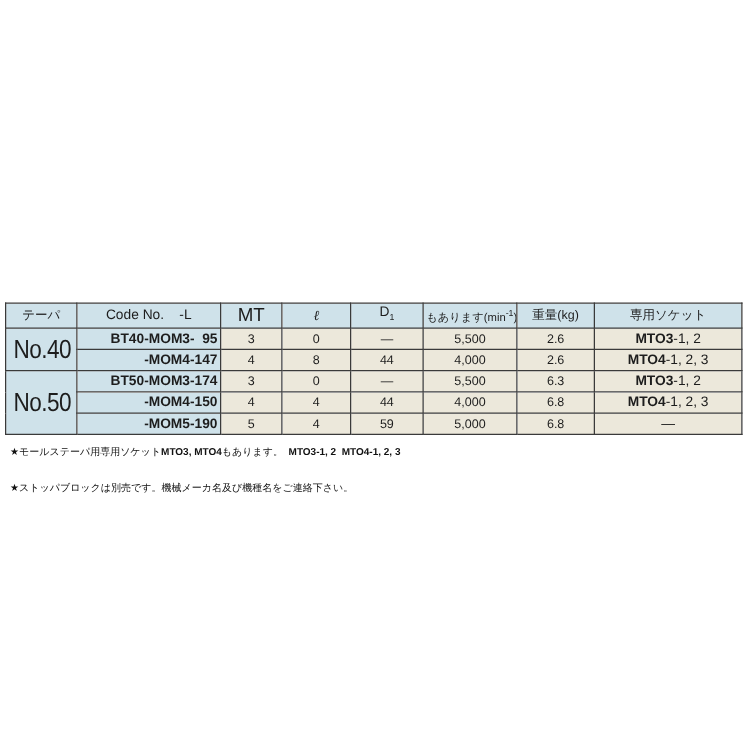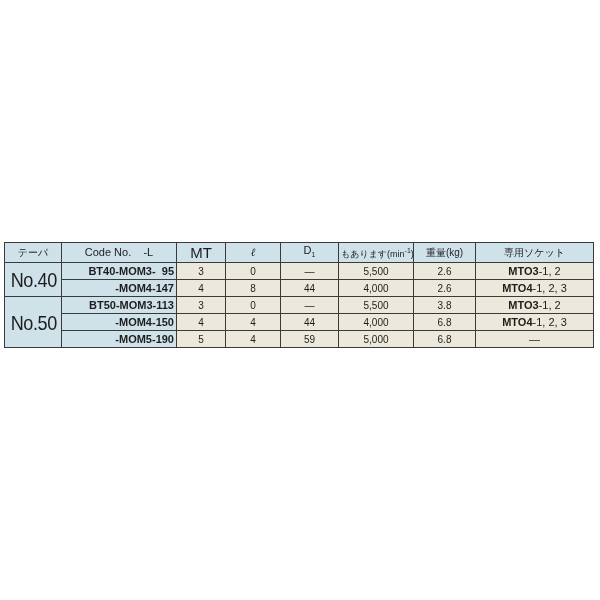--- a/index.html
+++ b/index.html
@@ -95,26 +95,26 @@
         <td class="code">-MOM4-147</td>
         <td class="num">4</td>
         <td class="num">8</td>
         <td class="num">44</td>
         <td class="num">4,000</td>
         <td class="num">2.6</td>
         <td class="socket"><span class="sb">MTO4</span><span>-1, 2, 3</span></td>
       </tr>
       <tr>
         <td class="taper" rowspan="3"><span class="tlabel">No.50</span></td>
-        <td class="code">BT50-MOM3-113</td>
+        <td class="code">BT50-MOM3-174</td>
         <td class="num">3</td>
         <td class="num">0</td>
         <td class="num">—</td>
         <td class="num">5,500</td>
-        <td class="num">3.8</td>
+        <td class="num">6.3</td>
         <td class="socket"><span class="sb">MTO3</span><span>-1, 2</span></td>
       </tr>
       <tr>
         <td class="code">-MOM4-150</td>
         <td class="num">4</td>
         <td class="num">4</td>
         <td class="num">44</td>
         <td class="num">4,000</td>
         <td class="num">6.8</td>
         <td class="socket"><span class="sb">MTO4</span><span>-1, 2, 3</span></td>
@@ -124,14 +124,18 @@
         <td class="num">5</td>
         <td class="num">4</td>
         <td class="num">59</td>
         <td class="num">5,000</td>
         <td class="num">6.8</td>
         <td class="socket"><span class="sb"></span><span>—</span></td>
       </tr>
     </tbody>
   </table>
 
+  <div class="notes">
+    <div><span>★</span><span>モールステーパ用専用ソケット</span><span class="b">MTO3, MTO4</span><span>もあります。  </span><span class="b">MTO3-1, 2  MTO4-1, 2, 3</span></div>
+    <div><span>★</span><span>ストッパブロックは別売です。機械メーカ名及び機種名をご連絡下さい。</span></div>
+  </div>
 
 </div>
 
 </body></html>

